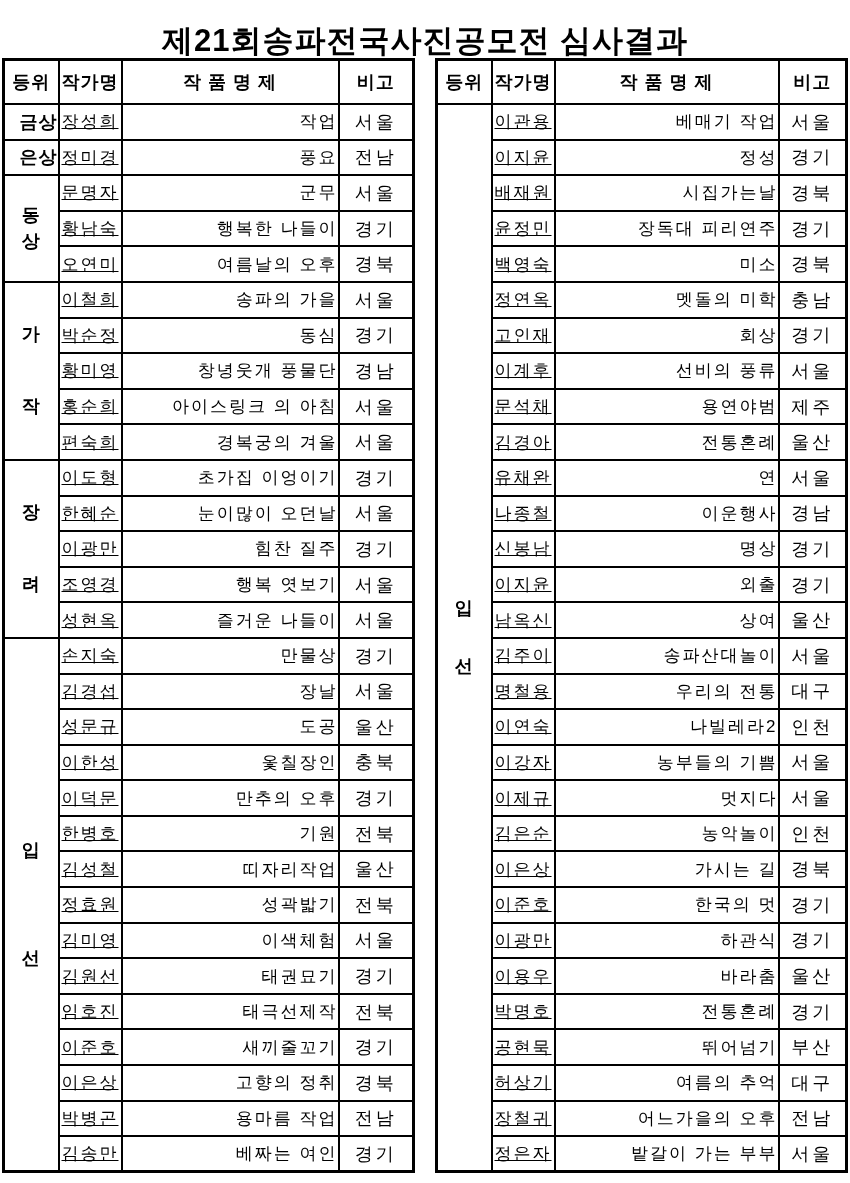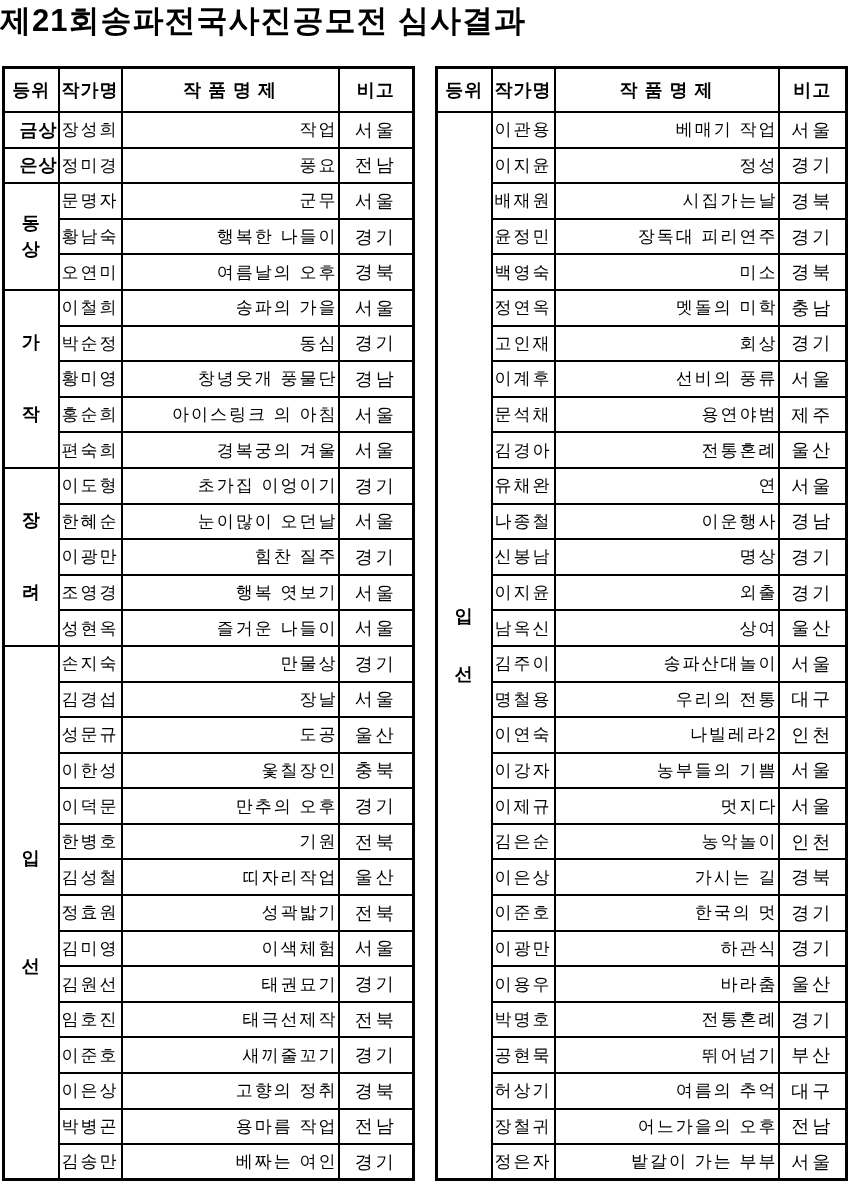--- a/index.html
+++ b/index.html
@@ -3,33 +3,33 @@
 <meta charset="utf-8">
 <style>
   html,body{margin:0;padding:0;background:#ffffff;}
   body{
     width:850px;height:1183px;
     font-family:"Liberation Sans","DejaVu Sans",sans-serif;
     color:#000;
     box-sizing:border-box;
   }
   .page-title{
-    text-align:left;
+    text-align:center;
     font-size:31px;
     font-weight:bold;
     letter-spacing:1px;
-    padding-top:0;
+    padding-top:20px;
     height:58px;
     box-sizing:border-box;
   }
   .tables-wrap{
     display:flex;
     flex-direction:row;
     gap:20px;
-    margin:8px 2px;
+    margin:0 2px;
     border-radius:26px;
   }
   table.results{
     border-collapse:collapse;
     table-layout:fixed;
     flex:1;
     border:3px solid #000;
   }
   table.results th, table.results td{
     border:2px solid #000;
@@ -49,20 +49,21 @@
     text-align:right;
     vertical-align:middle;
     font-weight:bold;
     font-size:18px;
     letter-spacing:1px;
   }
   td.artist-cell{
     text-align:center;
     font-size:17px;
     letter-spacing:2px;
+    text-decoration:underline;
   }
   td.title-cell{
     text-align:right;
     font-size:17px;
     letter-spacing:2px;
     padding-left:10px;
   }
   td.region-cell{
     text-align:center;
     font-size:18px;

